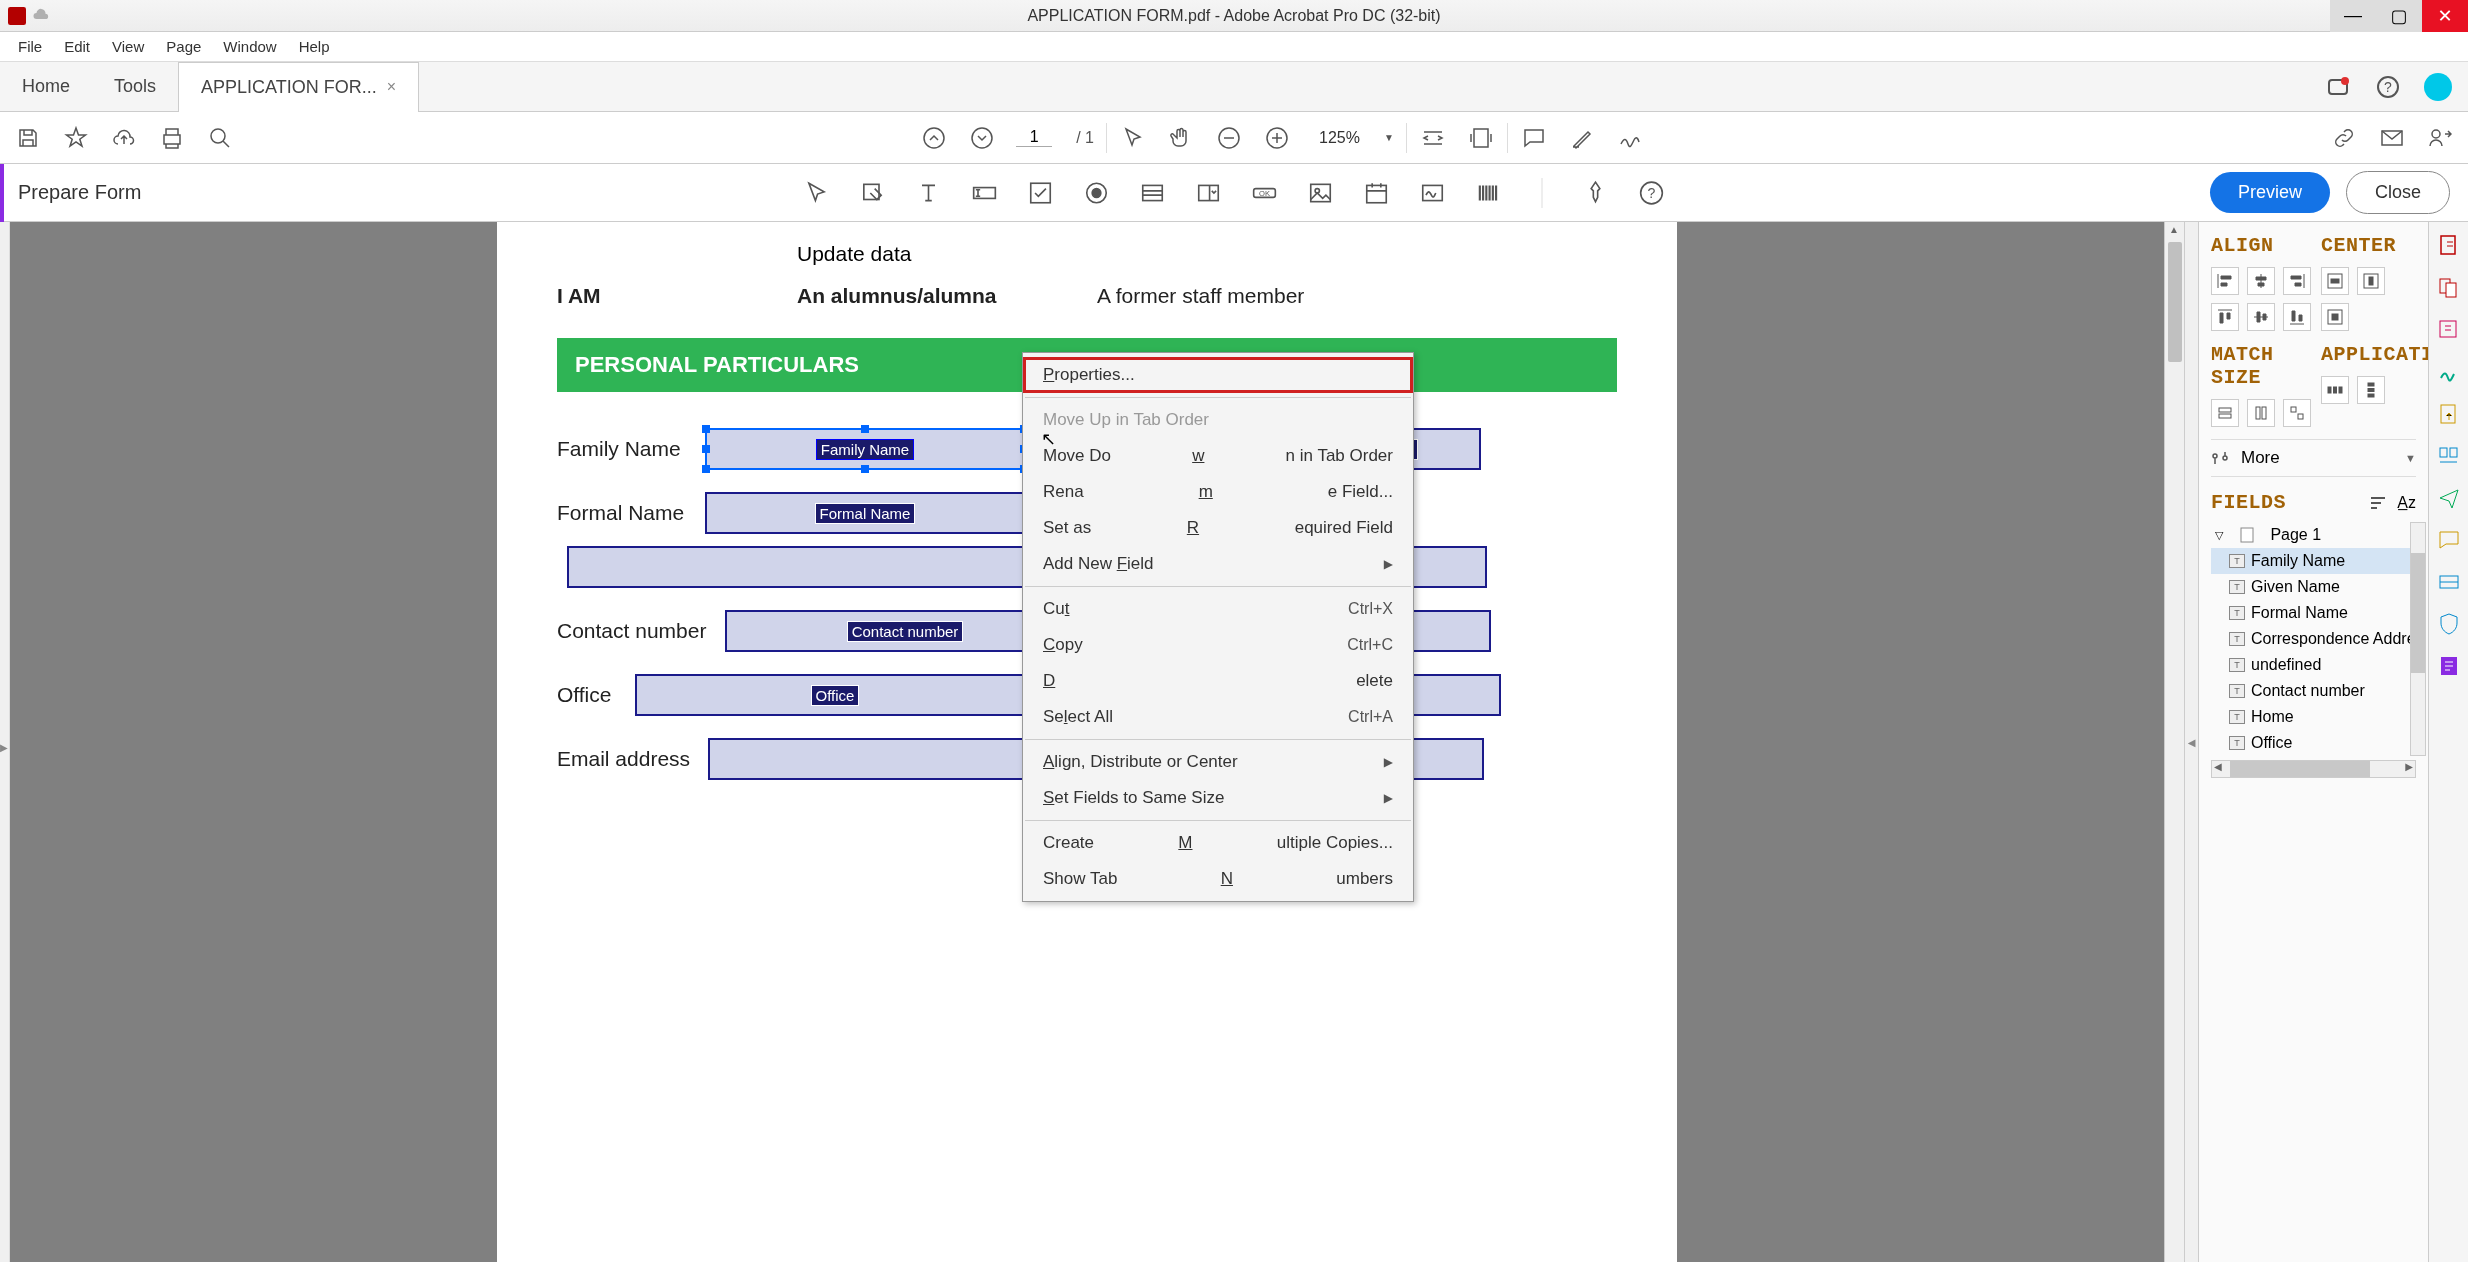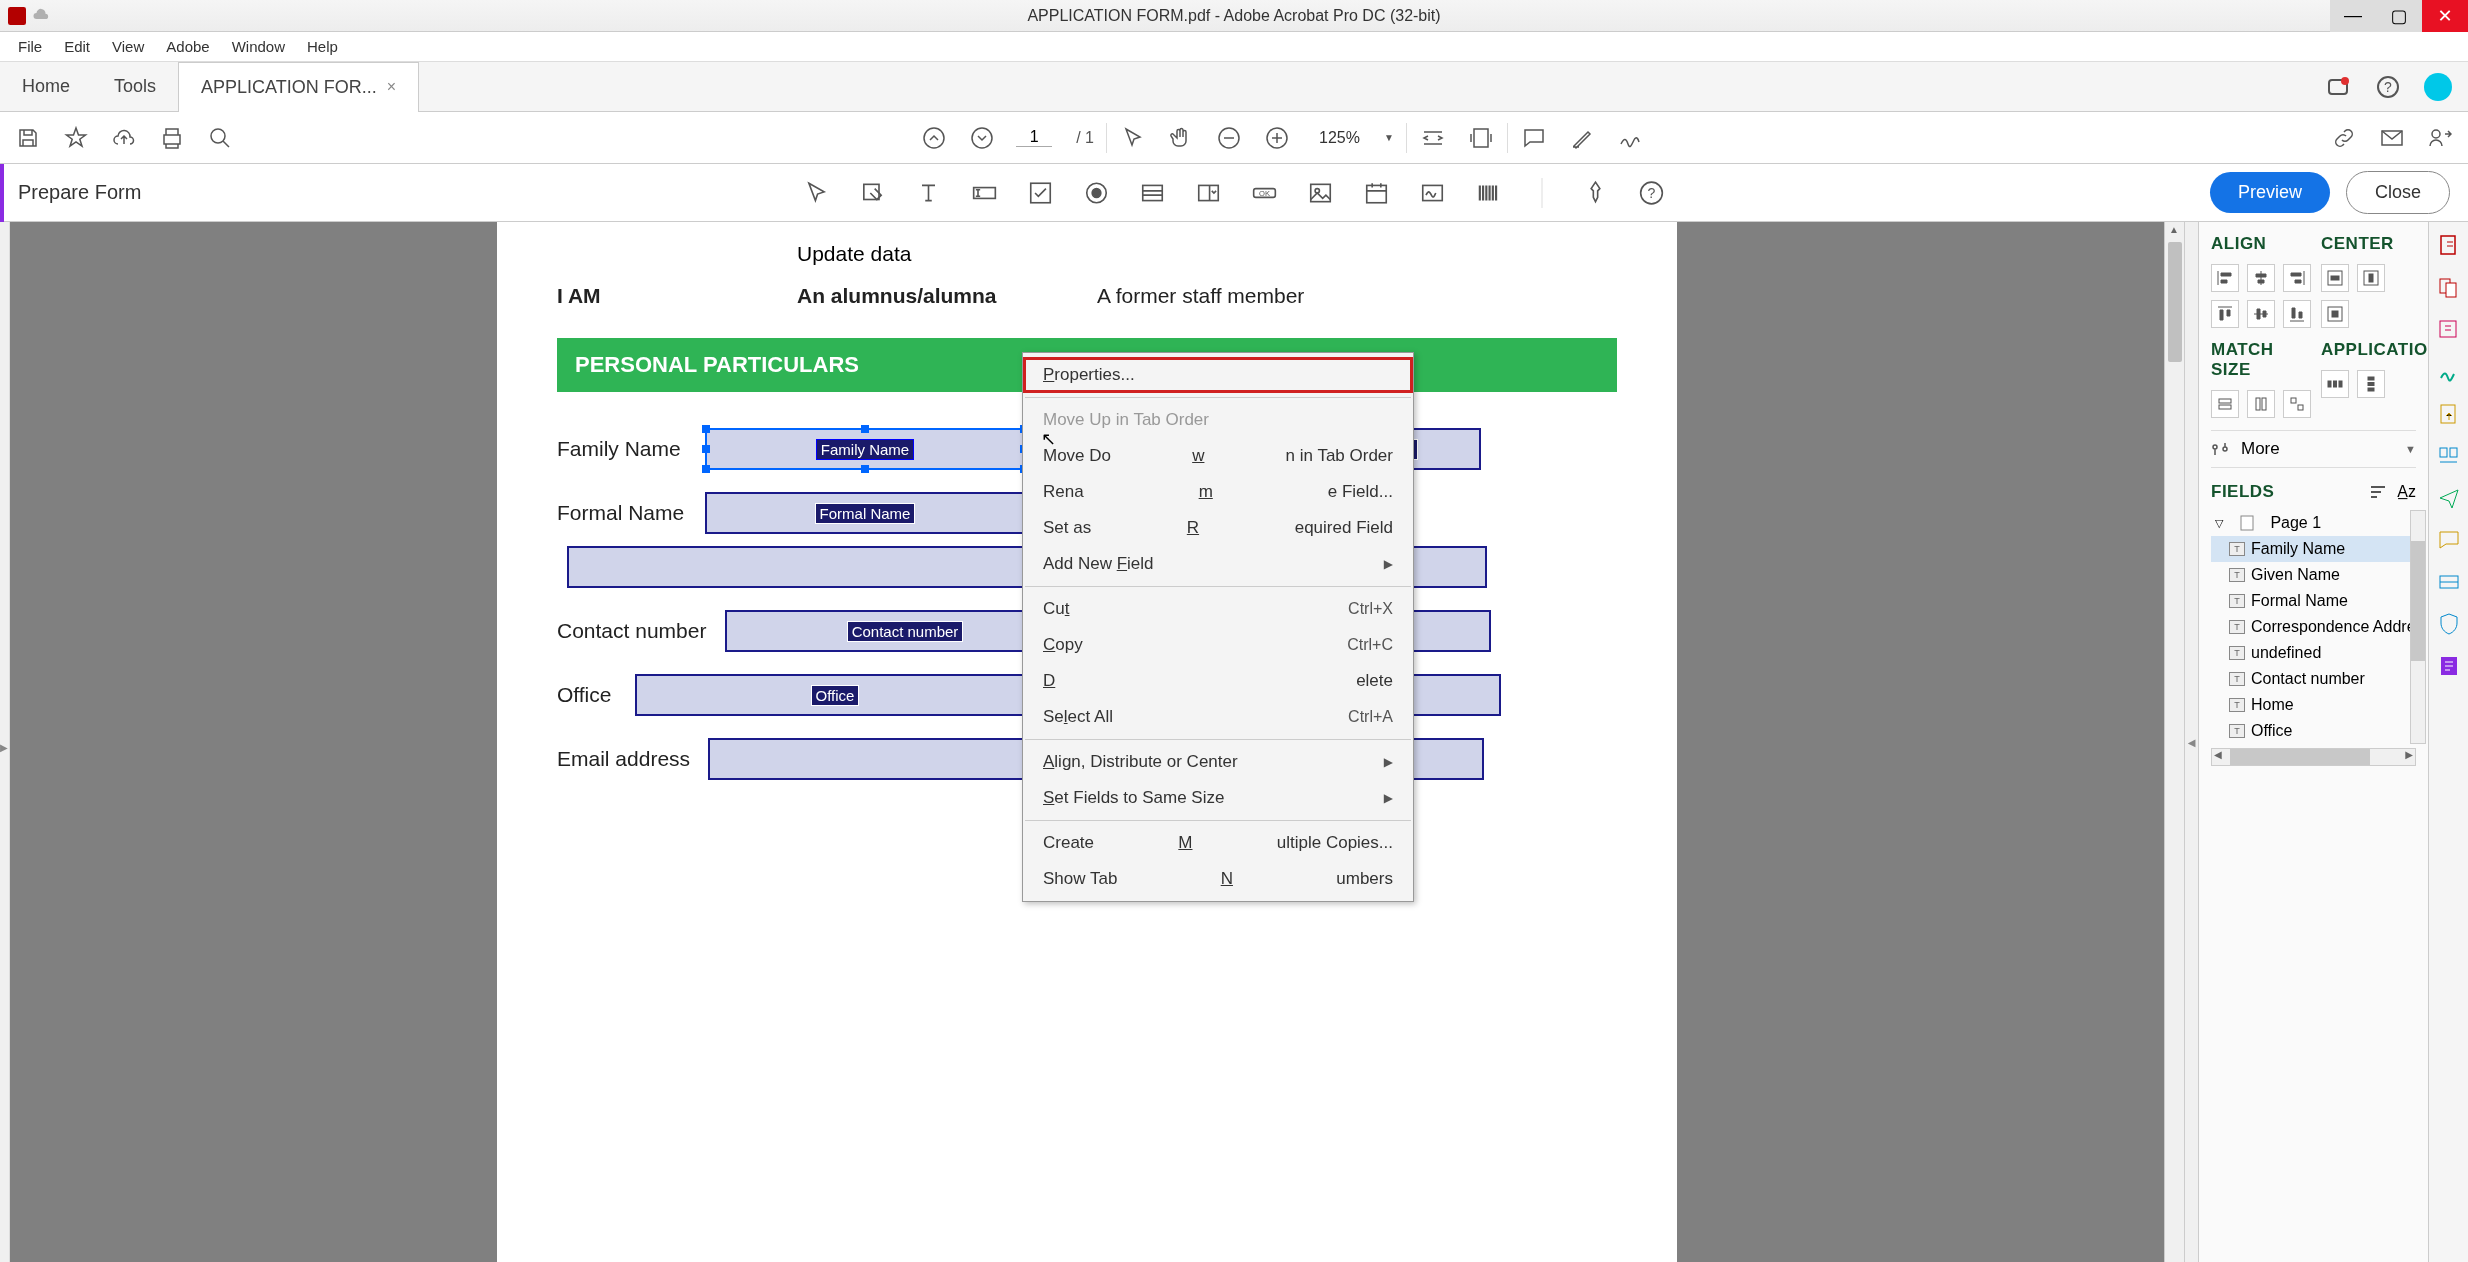--- a/index.html
+++ b/index.html
@@ -76,21 +76,21 @@
   .context-menu { position: absolute; background: #f4f4f4; border: 1px solid #999; box-shadow: 2px 2px 6px rgba(0,0,0,0.25); width: 392px; z-index: 1000; padding: 4px 0;}
   .ctx-item { padding: 8px 20px; font-size: 17px; color: #333; display: flex; justify-content: space-between; align-items:center;}
   .ctx-item.highlighted { border: 3px solid #d02020; padding: 5px 17px;}
   .ctx-item.disabled { color: #999; }
   .ctx-sep { height: 1px; background: #ccc; margin: 4px 2px;}
   .ctx-arrow { font-size: 12px; color:#555;}
   .ctx-shortcut { color: #555; font-size: 16px;}
   .cursor { position:absolute; font-size:18px; z-index:1001;}
   
   
-  .panel-section-title { font-size: 17px; font-weight: bold; color: #14532d; margin-bottom: 10px; letter-spacing: 0.5px;}
+  .panel-section-title { font-size: 20px; font-weight: bold; color: #a16207; margin-bottom: 10px; letter-spacing: 0.5px; font-family: Liberation Mono, monospace;}
   .panel-row { display: flex; gap: 10px; margin-bottom: 12px;}
   .panel-group { flex:1;}
   .align-icons { display: flex; gap: 8px;}
   .ai { width: 28px; height: 28px; border:1px solid #ccc; background:#fff; display:flex; align-items:center; justify-content:center;}
   .ai svg { width:18px; height:18px; stroke:#555; fill:#555;}
   .more-row { display:flex; align-items:center; gap:10px; padding:8px 0; border-top:1px solid #ddd; border-bottom:1px solid #ddd; margin-top:8px;}
   .fields-header { display:flex; align-items:center; justify-content:space-between; margin-top:14px;}
   .fields-tree { margin-top:8px; font-size:16px; position:relative;}
   .tree-item { display:flex; align-items:center; gap:6px; padding:4px 0 4px 18px;}
   .tree-item.page { padding-left: 4px;}
@@ -120,21 +120,21 @@
     <div class="win-btn min">―</div>
     <div class="win-btn max">▢</div>
     <div class="win-btn close">✕</div>
   </div>
 </div>
 
 <div class="menubar">
   <div class="menubar-item">File</div>
   <div class="menubar-item">Edit</div>
   <div class="menubar-item">View</div>
-  <div class="menubar-item">Adobe</div>
+  <div class="menubar-item">Page</div>
   <div class="menubar-item">Window</div>
   <div class="menubar-item">Help</div>
 </div>
 
 <div class="tabbar">
   <div class="tab">Home</div>
   <div class="tab">Tools</div>
   <div class="tab active">
     <span>APPLICATION FOR...</span>
     <span class="tab-close">×</span>

